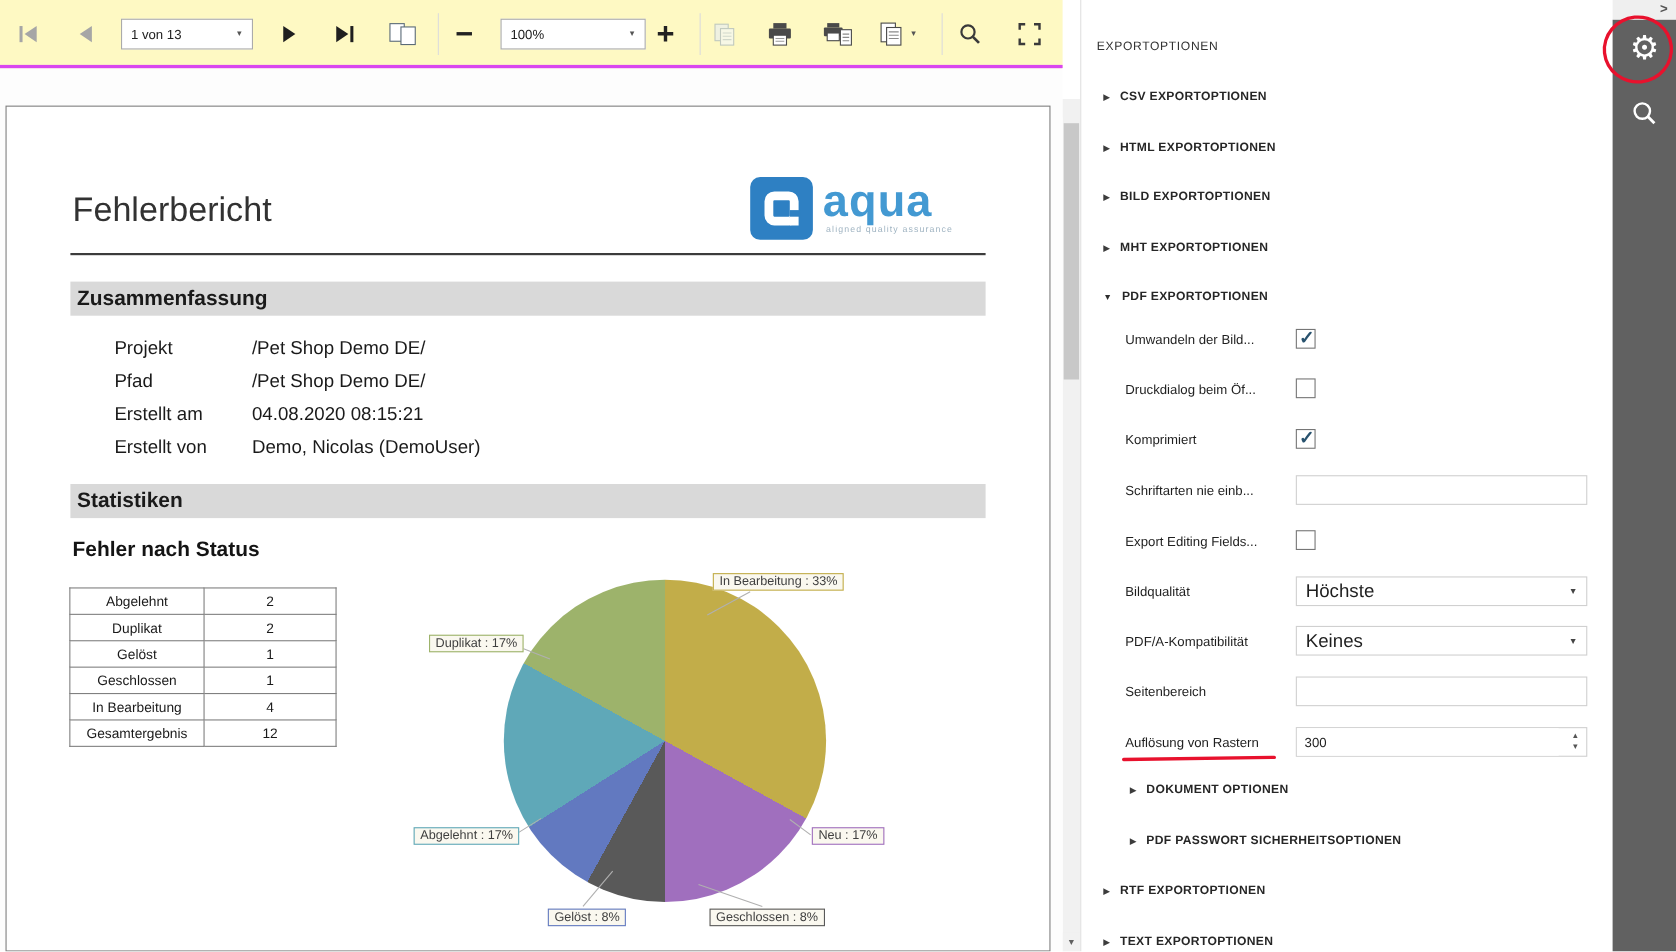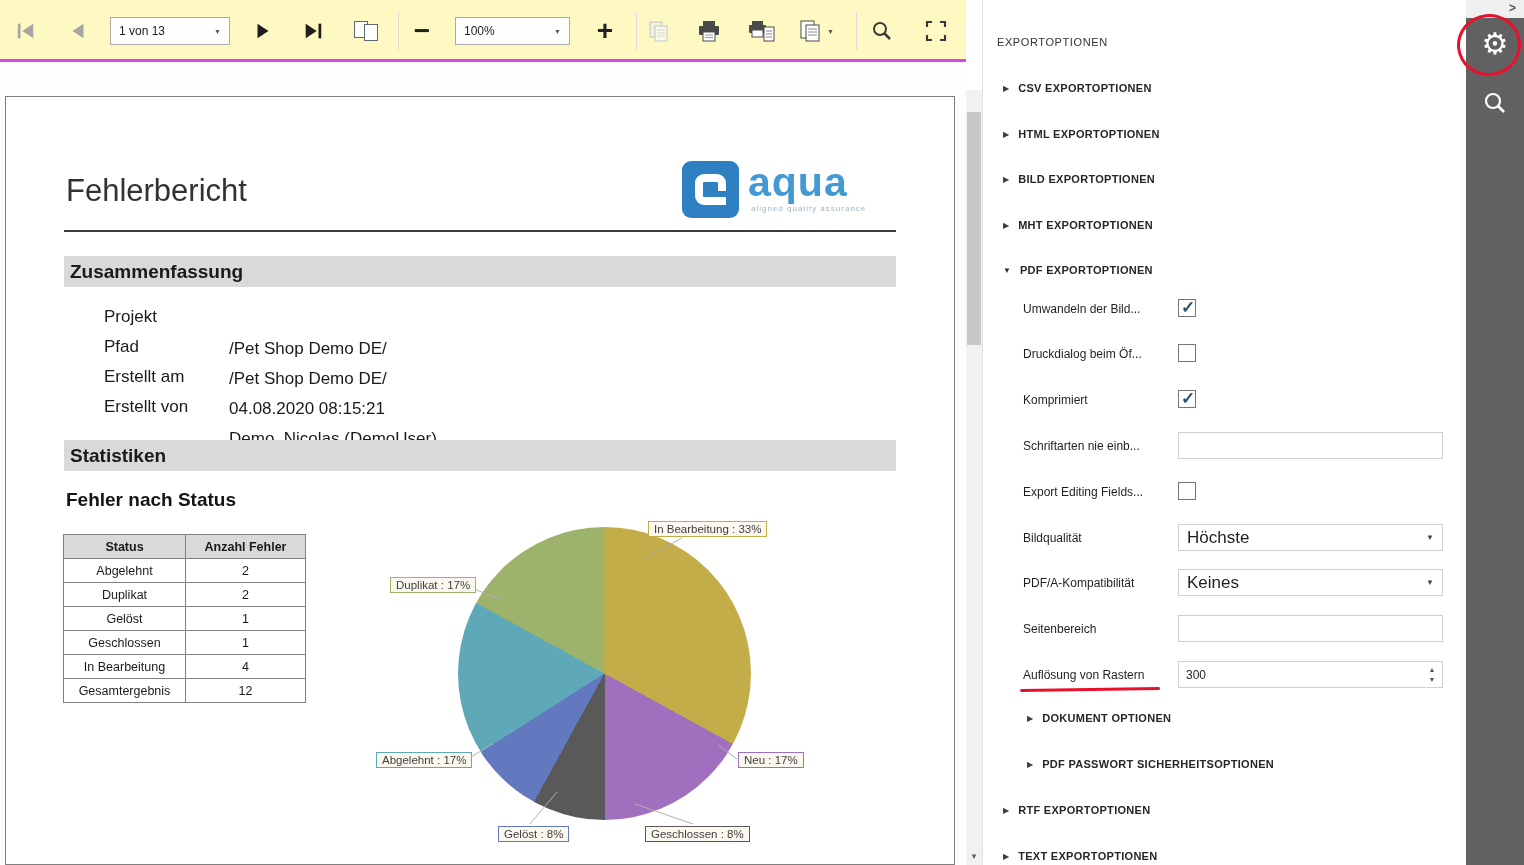--- a/index.html
+++ b/index.html
@@ -39,21 +39,21 @@
   .logo-gap { position:absolute; left:36px; top:30px; width:10px; height:7px; background:#2e80c3; }
   .logo-dot { position:absolute; left:36px; top:36px; width:8px; height:8px; background:#fff; }
   .logo-word { position:absolute; left:742px; top:62px; font-size:41px; font-weight:600;
                color:#4399d2; letter-spacing:1px; }
   .logo-tagline { position:absolute; left:745px; top:107px; font-size:8px; color:#a0b4c2;
                   letter-spacing:1px; }
   .title-rule { position:absolute; left:58px; top:133px; width:832px; height:2px; background:#3c3c3c; }
   .band { position:absolute; left:58px; width:832px; height:31px; background:#d9d9d9;
           font-size:19px; font-weight:bold; color:#1a1a1a; line-height:31px; padding-left:6px; }
   .field-label { position:absolute; left:98px; font-size:17px; color:#1a1a1a; }
-  .field-value { position:absolute; left:223px; font-size:17px; color:#1a1a1a;margin-top:32px; }
+  .field-value { position:absolute; left:223px; font-size:17px; color:#1a1a1a; }
   .sub-heading { position:absolute; left:60px; top:392px; font-size:19px; font-weight:bold; color:#141414; }
 
   table.status { position:absolute; left:57px; top:437px; border-collapse:collapse; }
   table.status td, table.status th { border:1px solid #808080; font-size:12.5px; color:#1a1a1a;
       text-align:center; height:24px; padding:0 4px; }
   table.status th { background:#d9d9d9; font-weight:bold; width:120px; }
   table.status td.c0 { width:122px; } table.status td.c1 { width:120px; }
 
   .pie { position:absolute; left:452px; top:430px; width:293px; height:293px; border-radius:50%; }
   .connectors { position:absolute; left:0; top:0; width:950px; height:769px; pointer-events:none; }
@@ -150,21 +150,21 @@
     <div class="tb-btn" style="left:346px;width:40px">
       <svg width="27" height="23" viewBox="0 0 27 23">
           <rect x="1.5" y="1.5" width="13" height="16" fill="#fff" stroke="#5a6b77"></rect>
           <rect x="11.5" y="4.5" width="13" height="16" fill="#fff" stroke="#5a6b77"></rect>
         </svg>
     </div>
     <div class="tb-sep" style="left:398px"></div>
     <div class="tb-btn" style="left:406px">
       <span class="tb-glyph">−</span>
     </div>
-    <div class="tb-select" style="left:455px;width:115px">
+    <div class="tb-select" style="left:455px;width:132px">
       <span class="tb-select-text">100%</span>
       <span class="tb-caret">▼</span>
     </div>
     <div class="tb-btn" style="left:589px">
       <span class="tb-glyph">+</span>
     </div>
     <div class="tb-sep" style="left:636px"></div>
     <div class="tb-btn" style="left:643px">
       <svg width="26" height="24" viewBox="0 0 26 24" opacity="0.65">
           <rect x="4" y="3" width="12" height="15" fill="#e8eef2" stroke="#9fb0bc"></rect>
@@ -245,24 +245,20 @@
       <div class="field-label" style="top:270px">Erstellt am</div>
       <div class="field-value" style="top:270px">04.08.2020 08:15:21</div>
       <div class="field-label" style="top:300px">Erstellt von</div>
       <div class="field-value" style="top:300px">Demo, Nicolas (DemoUser)</div>
 
       <div class="band" style="top:343px">Statistiken</div>
       <div class="sub-heading">Fehler nach Status</div>
 
       <table class="status">
         <tbody>
-            <tr>
-          <th>Status</th>
-          <th>Anzahl Fehler</th>
-        </tr>
         <tr>
               <td class="c0">Abgelehnt</td>
               <td class="c1">2</td>
             </tr>
         <tr>
               <td class="c0">Duplikat</td>
               <td class="c1">2</td>
             </tr>
         <tr>
               <td class="c0">Gelöst</td>

